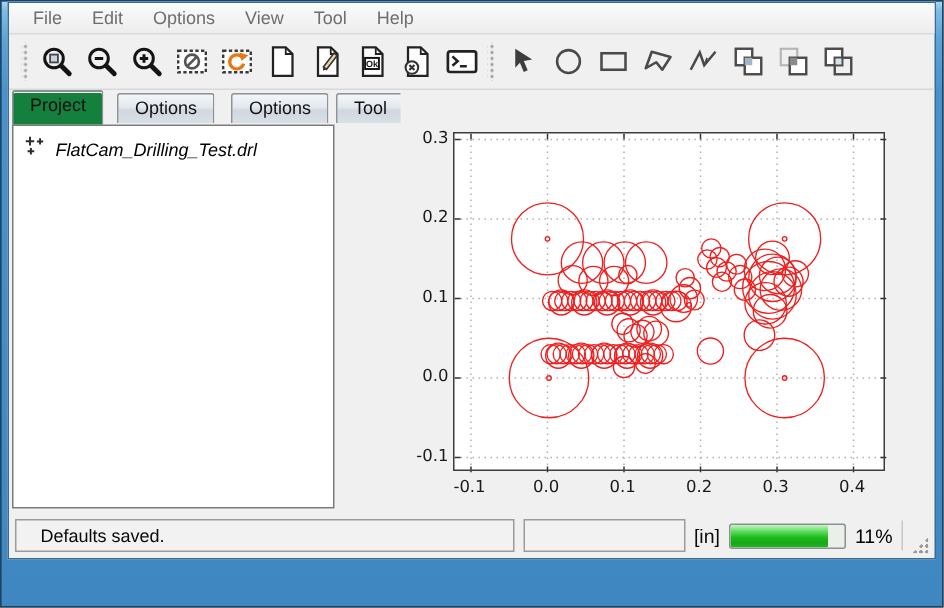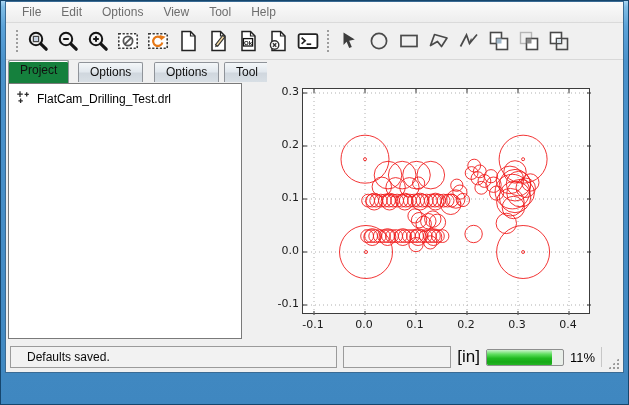--- a/index.html
+++ b/index.html
@@ -43,40 +43,40 @@
   .main { position:relative; flex:1; }
 
   .tab {
     position:absolute; top:2px; height:20px; line-height:19px; font-size:12px; color:#111;
     padding:0 11px; border:1px solid #8f9399; border-bottom:none; border-radius:2px 2px 0 0;
     background:linear-gradient(180deg,#f4f7f9,#e2e8ee 45%,#d0d7de 55%,#d8dfe5);
   }
   .tab.active { top:0px; height:23px; background:#15803d; z-index:3;
     box-shadow:inset 0 1px 0 #fff; }
 
-  .tree { position:absolute; left:2px; top:23px; width:234px; bottom:3px;
-    background:#fff; border:1px solid #7a7a7a; z-index:2; }
+  .tree { position:absolute; left:2px; top:23px; width:215px; bottom:3px;
+    background:#fff; border:1px solid #7a7a7a; z-index:2;font-style:italic; }
   .tree-item { display:flex; align-items:center; gap:7px; padding:6px 2px 2px 7px; }
   .tree-item svg { width:14px; height:14px; }
   .tree-label { font-size:12px; color:#000; }
 
   .plotarea { position:absolute; left:261px; right:1px; top:0; bottom:0; background:#f0f0f0; }
   .axesbox { position:absolute; left:35px; top:28px; width:288px; height:226px;
     background:#fff; border:1px solid #3c3c3c; }
   .axesbox svg { display:block; width:288px; height:226px; }
   .ticklabel { position:absolute; font-family:"DejaVu Sans", sans-serif; font-size:11px; color:#1a1a1a; white-space:nowrap; }
   .ylab { text-align:right; width:26px; }
   .xlab { text-align:center; width:30px; }
 
   .statusbar { height:30px; display:flex; align-items:center; gap:6px; padding:0 4px; }
   .spanel { height:22px; border:1px solid #9b9b9b; background:#f2f2f2;
     font-size:12px; color:#0a0a0a; display:flex; align-items:center; padding:0 16px; }
   .spanel.msg { flex:1; }
   .spanel.aux { width:108px; }
-  .units { font-size:17px; color:#0a0a0a;text-align:right; }
+  .units { font-size:13px; color:#0a0a0a;text-align:right; }
   .progress { width:78px; height:17px; border:1px solid #8e8f8f; border-radius:2px; background:#e9efe9; overflow:hidden; }
   .progress .fill { height:100%;
     background:linear-gradient(180deg,#c9f3c9 0%,#5ede5e 28%,#1fbb1f 55%,#17a817 80%,#25b625 100%);
     border-radius:1px; }
   .pct { font-size:13px; color:#000; }
   .sep { width:1px; height:20px; background:#c7c7c7; }
   .grip { width:11px; height:11px; align-self:flex-end; margin-bottom:3px;
     background-image:radial-gradient(circle,#9a9a9a 1.2px,transparent 1.3px);
     background-size:4px 4px; clip-path:polygon(100% 0,100% 100%,0 100%); }
 </style>

